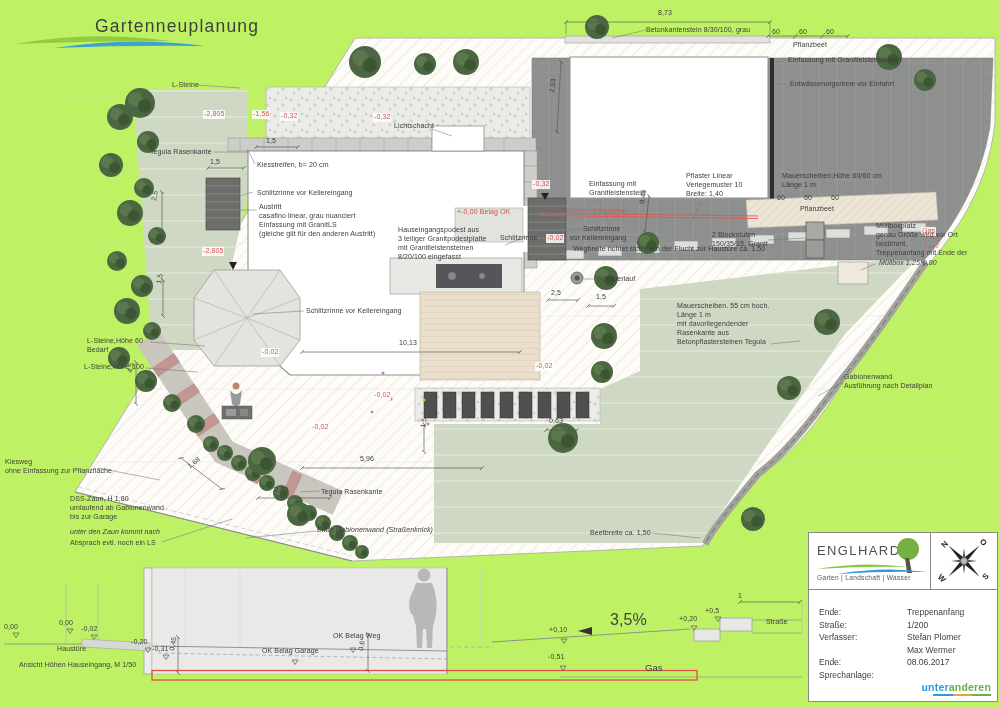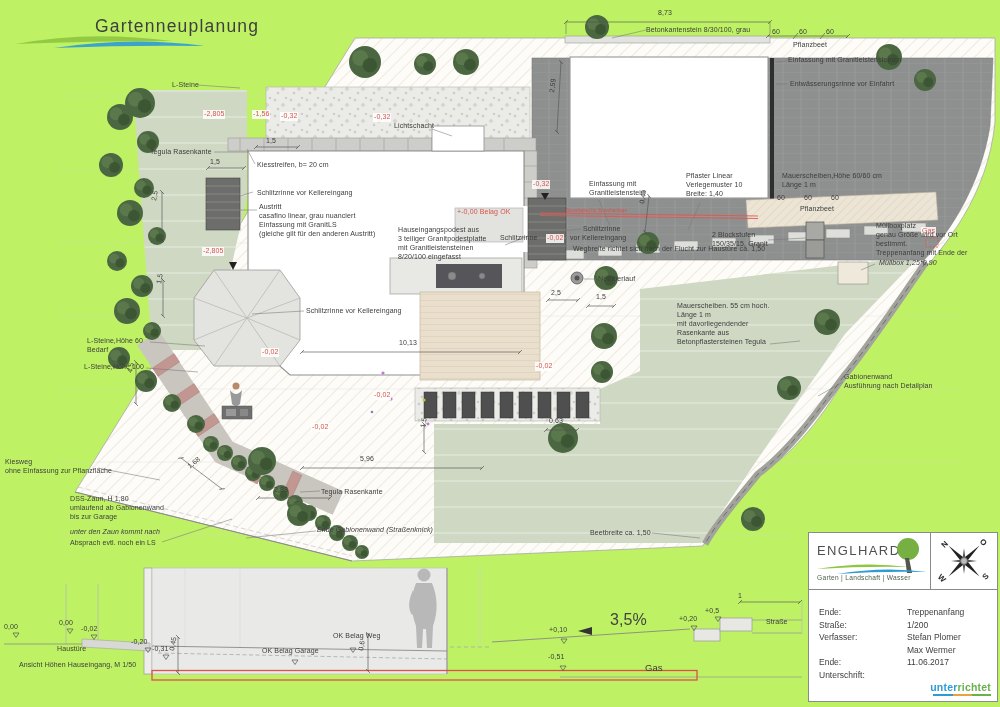--- a/index.html
+++ b/index.html
@@ -595,26 +595,26 @@
           <span class="fl">Straße:</span>
           <span class="fv">1/200</span>
         </div>
         <div class="tb-row">
           <span class="fl">Verfasser:</span>
           <span class="fv">Stefan Plomer
 Max Wermer</span>
         </div>
         <div class="tb-row">
           <span class="fl">Ende:</span>
-          <span class="fv">11.06.2017</span>
+          <span class="fv">08.06.2017</span>
         </div>
         <div class="tb-row">
-          <span class="fl">Unterschrift:</span>
+          <span class="fl">Sprechanlage:</span>
           <span class="fv"></span>
         </div>
       </div>
   <div class="tb-partner">
-    <span class="pw"><span class="p1">unter</span><span class="p2">richtet</span></span>
+    <span class="pw"><span class="p1">unter</span><span class="p2">anderen</span></span>
     <span class="p-sub"></span>
   </div>
 </div>
 
 </div>
 
 </body></html>

